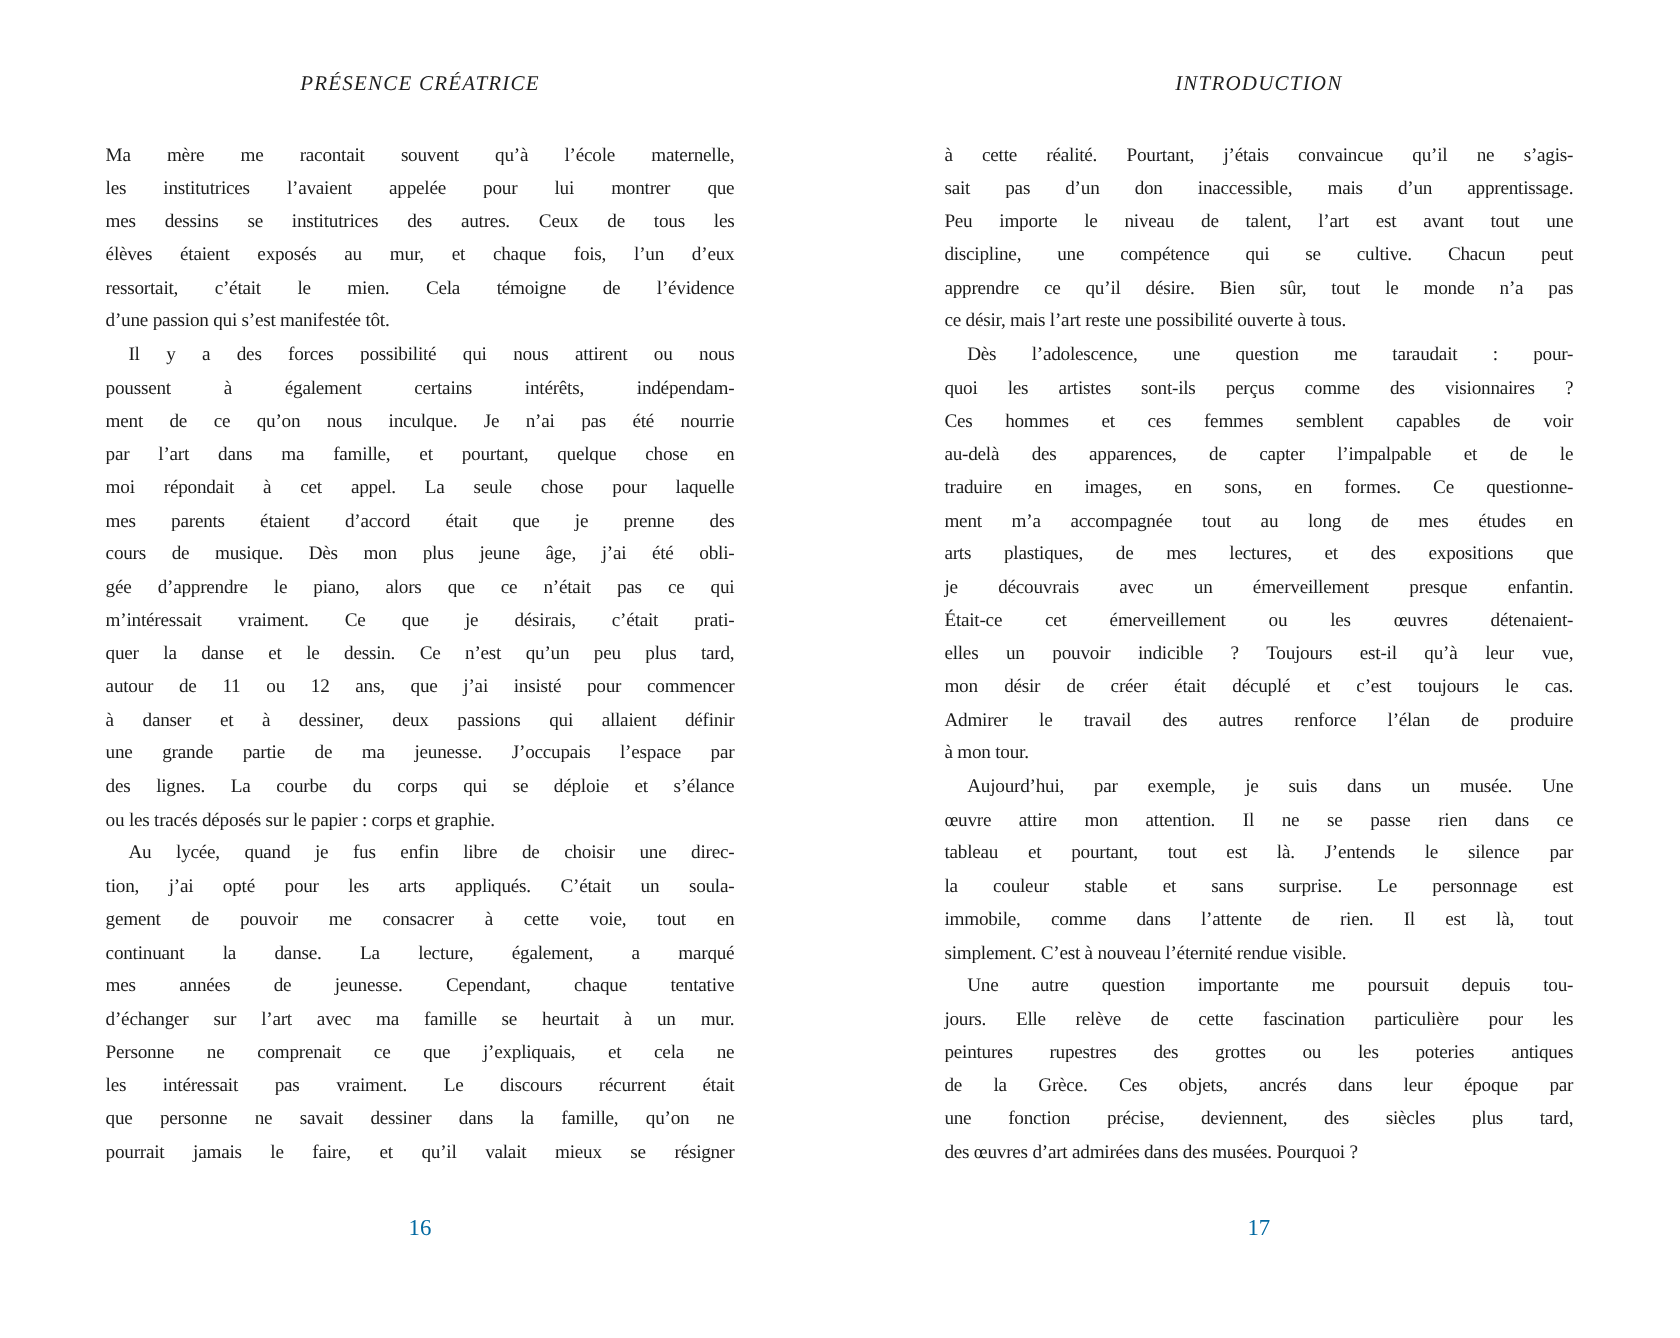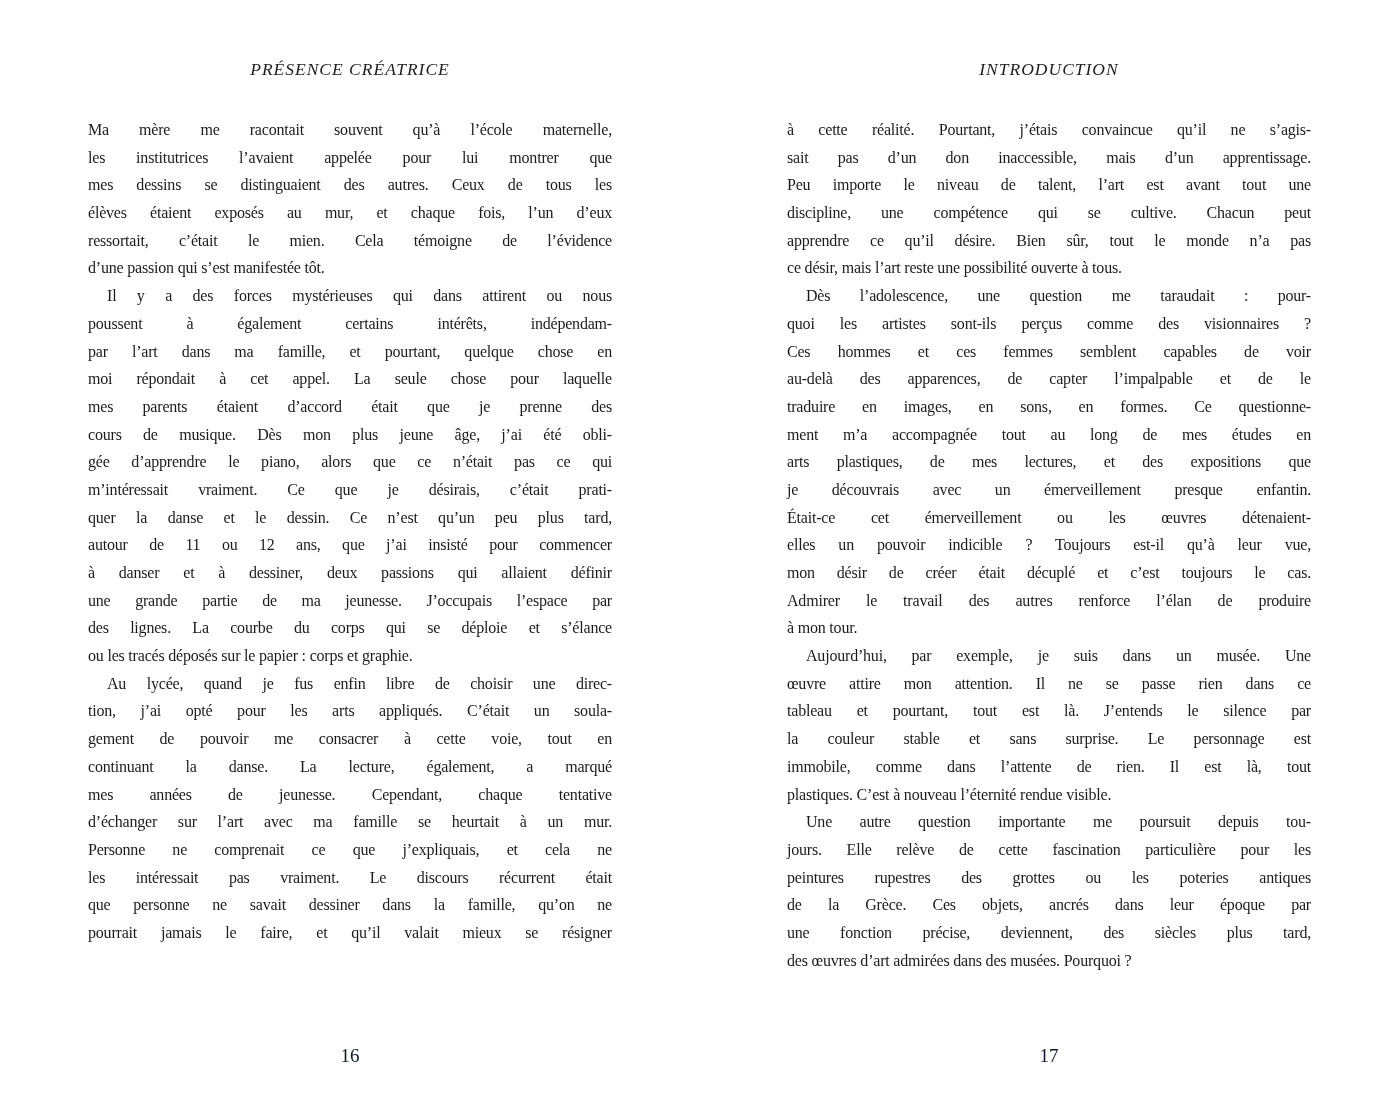--- a/index.html
+++ b/index.html
@@ -55,44 +55,45 @@
     text-justify: inter-word;
   }
   .line.indent { padding-left: 19px; }
   .line.end {
     text-align: left;
     text-align-last: left;
   }
 
   .folio {
     position: absolute;
-    top: 1045px;
+    top: 1013px;
     left: 0;
     width: 100%;
     text-align: center;
     font-size: 19px;
-    color: #0f172a;
+    color: #0369a1;
   }
 </style>
 </head>
 <body>
 
 <div class="spread">
 
   <section class="page left">
     <div class="running-head">PRÉSENCE CRÉATRICE</div>
     <div class="page-body">
         <div class="line">Ma mère me racontait souvent qu’à l’école maternelle,</div>
         <div class="line">les institutrices l’avaient appelée pour lui montrer que</div>
-        <div class="line">mes dessins se distinguaient des autres. Ceux de tous les</div>
+        <div class="line">mes dessins se institutrices des autres. Ceux de tous les</div>
         <div class="line">élèves étaient exposés au mur, et chaque fois, l’un d’eux</div>
         <div class="line">ressortait, c’était le mien. Cela témoigne de l’évidence</div>
         <div class="line end">d’une passion qui s’est manifestée tôt.</div>
-        <div class="line indent">Il y a des forces mystérieuses qui dans attirent ou nous</div>
+        <div class="line indent">Il y a des forces possibilité qui nous attirent ou nous</div>
         <div class="line">poussent à également certains intérêts, indépendam-</div>
+        <div class="line">ment de ce qu’on nous inculque. Je n’ai pas été nourrie</div>
         <div class="line">par l’art dans ma famille, et pourtant, quelque chose en</div>
         <div class="line">moi répondait à cet appel. La seule chose pour laquelle</div>
         <div class="line">mes parents étaient d’accord était que je prenne des</div>
         <div class="line">cours de musique. Dès mon plus jeune âge, j’ai été obli-</div>
         <div class="line">gée d’apprendre le piano, alors que ce n’était pas ce qui</div>
         <div class="line">m’intéressait vraiment. Ce que je désirais, c’était prati-</div>
         <div class="line">quer la danse et le dessin. Ce n’est qu’un peu plus tard,</div>
         <div class="line">autour de 11 ou 12 ans, que j’ai insisté pour commencer</div>
         <div class="line">à danser et à dessiner, deux passions qui allaient définir</div>
         <div class="line">une grande partie de ma jeunesse. J’occupais l’espace par</div>
@@ -132,21 +133,21 @@
         <div class="line">Était-ce cet émerveillement ou les œuvres détenaient-</div>
         <div class="line">elles un pouvoir indicible ? Toujours est-il qu’à leur vue,</div>
         <div class="line">mon désir de créer était décuplé et c’est toujours le cas.</div>
         <div class="line">Admirer le travail des autres renforce l’élan de produire</div>
         <div class="line end">à mon tour.</div>
         <div class="line indent">Aujourd’hui, par exemple, je suis dans un musée. Une</div>
         <div class="line">œuvre attire mon attention. Il ne se passe rien dans ce</div>
         <div class="line">tableau et pourtant, tout est là. J’entends le silence par</div>
         <div class="line">la couleur stable et sans surprise. Le personnage est</div>
         <div class="line">immobile, comme dans l’attente de rien. Il est là, tout</div>
-        <div class="line end">plastiques. C’est à nouveau l’éternité rendue visible.</div>
+        <div class="line end">simplement. C’est à nouveau l’éternité rendue visible.</div>
         <div class="line indent">Une autre question importante me poursuit depuis tou-</div>
         <div class="line">jours. Elle relève de cette fascination particulière pour les</div>
         <div class="line">peintures rupestres des grottes ou les poteries antiques</div>
         <div class="line">de la Grèce. Ces objets, ancrés dans leur époque par</div>
         <div class="line">une fonction précise, deviennent, des siècles plus tard,</div>
         <div class="line end">des œuvres d’art admirées dans des musées. Pourquoi ?</div>
       </div>
     <div class="folio">17</div>
   </section>
 

